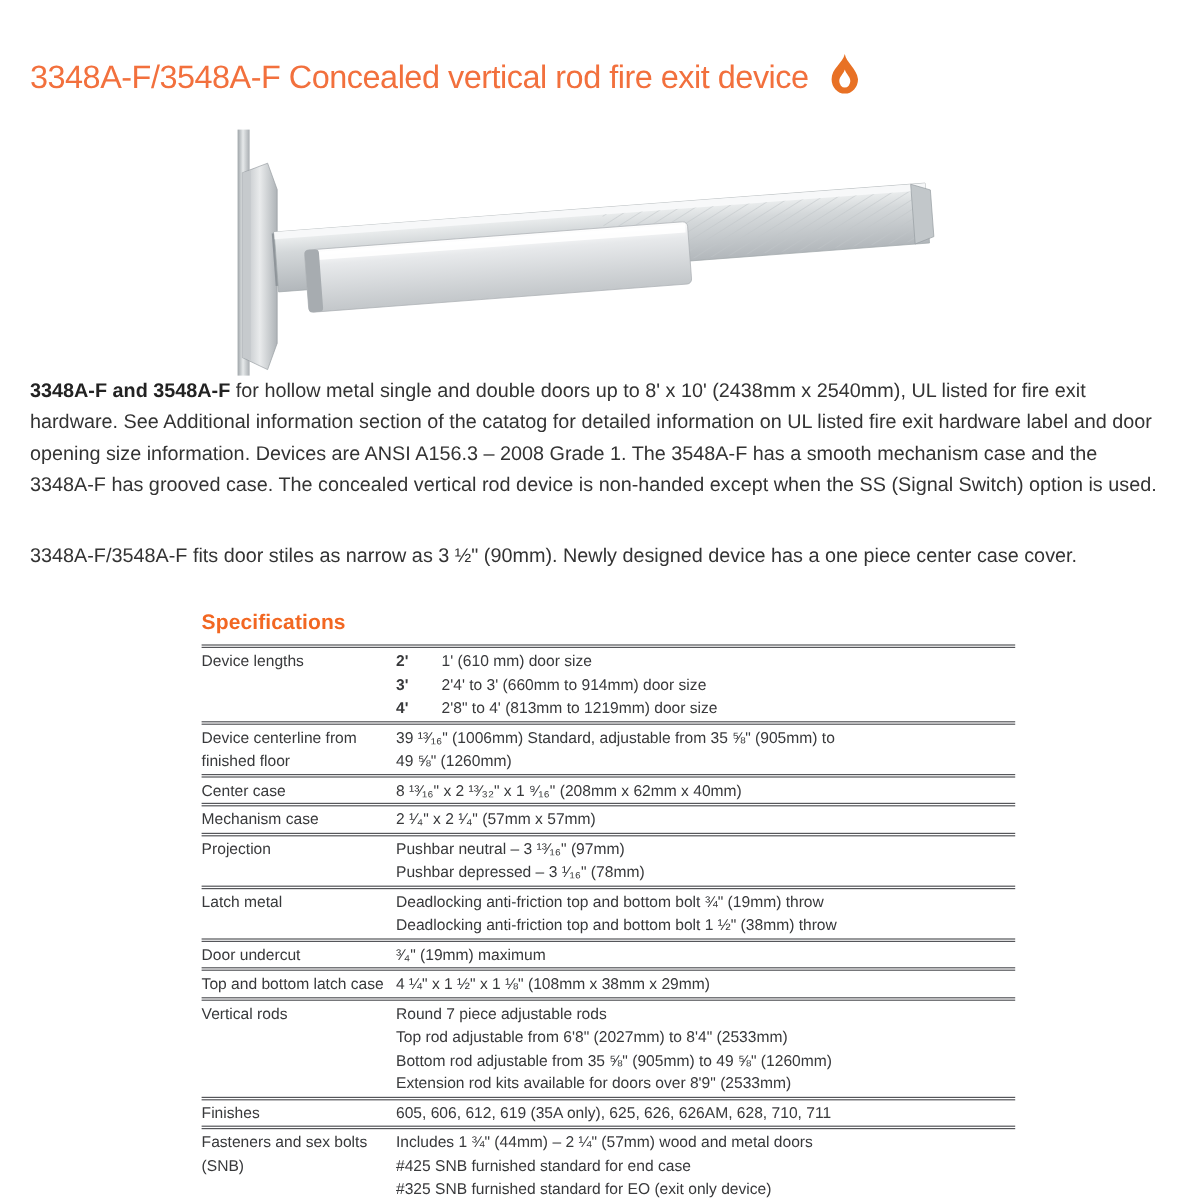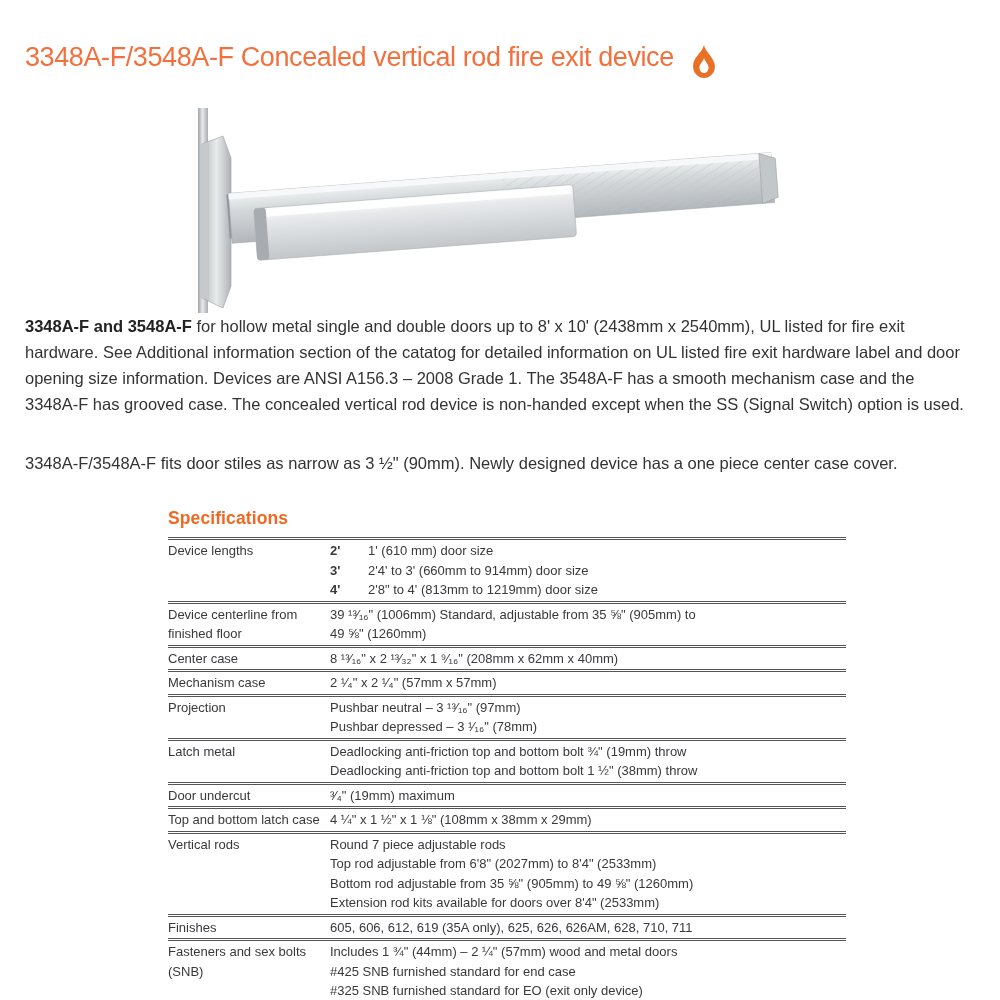--- a/index.html
+++ b/index.html
@@ -1,21 +1,21 @@
 <!DOCTYPE html>
 <html><head>
 <meta charset="utf-8">
 <style>
   * { margin:0; padding:0; box-sizing:border-box; }
   html,body { width:1000px; height:1000px; background:#ffffff; overflow:hidden;
     font-family:"Liberation Sans", sans-serif; color:#3b3b3b; }
   .abs { position:absolute; }
 
   
-  .title-row { left:25px; top:42px; display:flex; align-items:flex-start; gap:14px; }
+  .title-row { left:25px; top:42px; display:flex; align-items:flex-end; gap:14px; }
   .page-title { font-size:27px; font-weight:400; color:#f2703d; letter-spacing:-0.4px; }
   .flame { width:32px; height:36px; margin-top:2px; }
 
   
   .product { left:175px; top:98px; width:645px; height:225px; }
 
   
   .intro { left:25px; top:313px; width:945px; font-size:16.5px; line-height:26px; color:#333; }
   .intro b { color:#222; }
   .p2 { left:25px; top:450px; width:945px; font-size:16.5px; line-height:26px; color:#333; }
@@ -171,21 +171,21 @@
         <div>4 ¼" x 1 ½" x 1 ⅛" (108mm x 38mm x 29mm)</div>
       </div>
     </div>
 
     <div class="spec-row">
       <div class="spec-label">Vertical rods</div>
       <div>
         <div>Round 7 piece adjustable rods</div>
         <div>Top rod adjustable from 6'8" (2027mm) to 8'4" (2533mm)</div>
         <div>Bottom rod adjustable from 35 ⅝" (905mm) to 49 ⅝" (1260mm)</div>
-        <div>Extension rod kits available for doors over 8'4" (2533mm)</div>
+        <div>Extension rod kits available for doors over 8'9" (2533mm)</div>
       </div>
     </div>
 
     <div class="spec-row">
       <div class="spec-label">Finishes</div>
       <div>
         <div>605, 606, 612, 619 (35A only), 625, 626, 626AM, 628, 710, 711</div>
       </div>
     </div>
 

